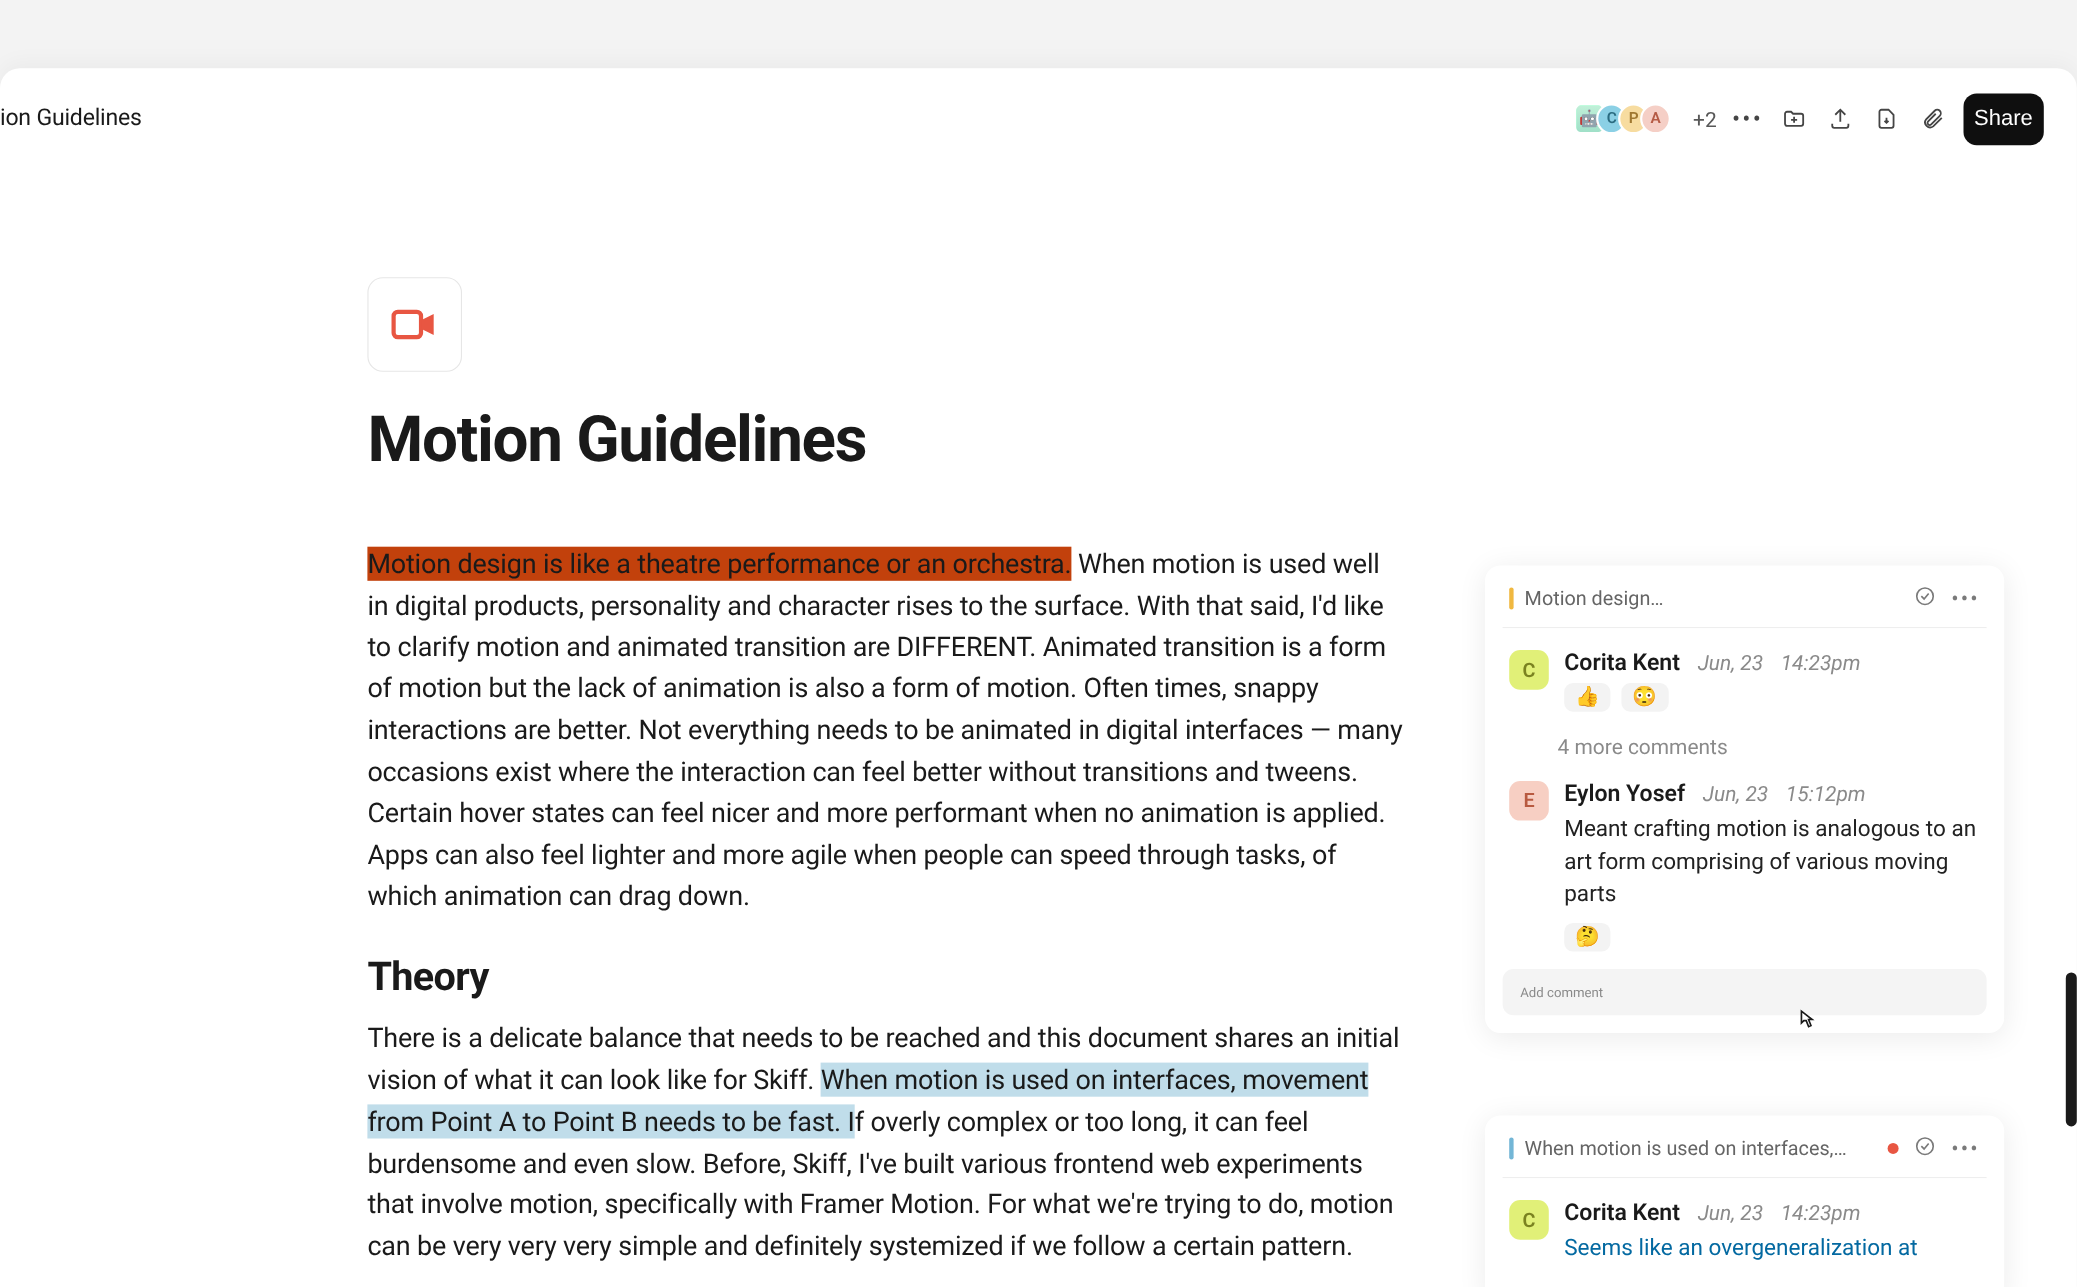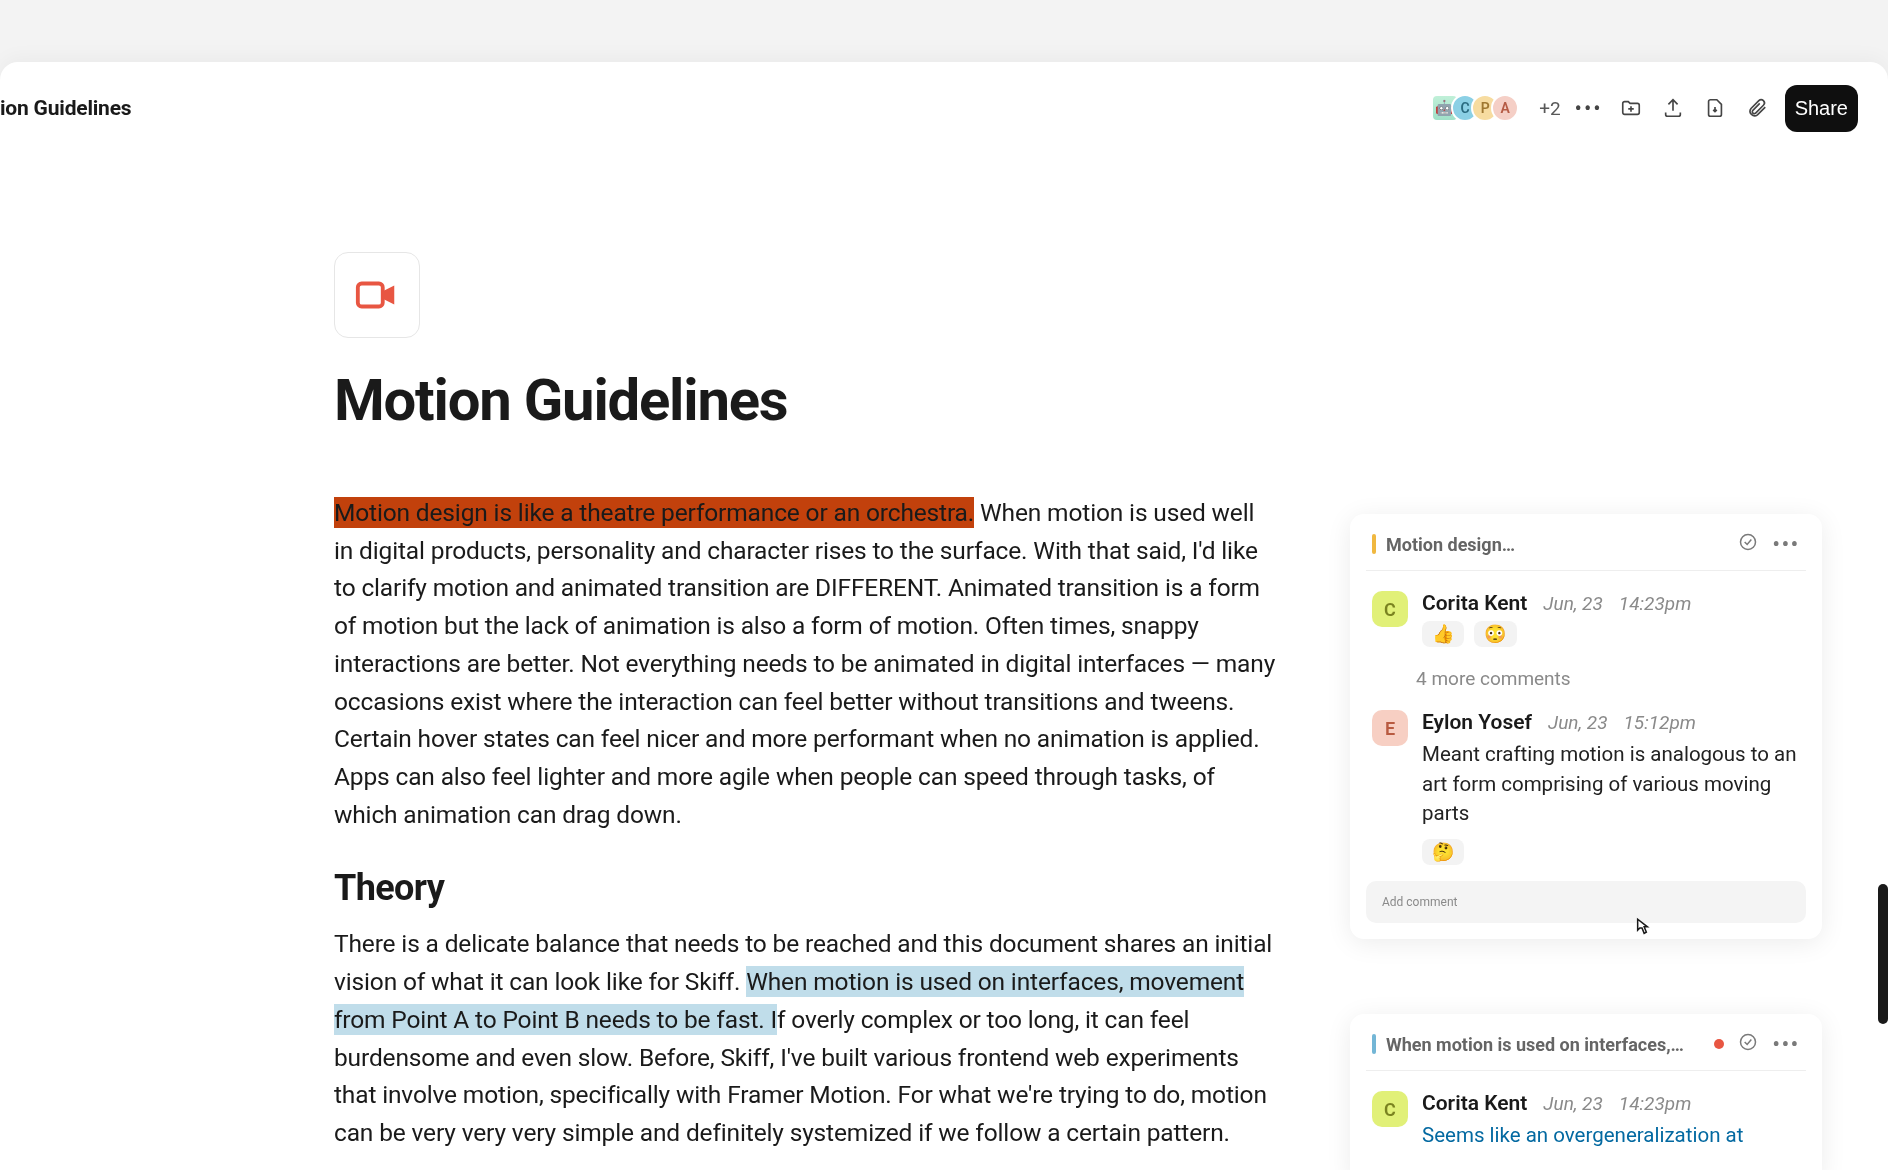--- a/index.html
+++ b/index.html
@@ -31,21 +31,20 @@
     right: 30px;
     height: 56px;
     display: flex;
     align-items: center;
   }
   .doc-title-crumb {
     font-size: 21px;
     letter-spacing: -0.2px;
     color: #1a1a1a;
     padding-left: 0;
-    font-weight: bold;
   }
   .toolbar-right {
     margin-left: auto;
     display: flex;
     align-items: center;
     gap: 14px;
   }
   .avatars {
     display: flex;
     align-items: center;
@@ -159,21 +158,20 @@
   }
   #thread1 { top: 452px; }
   #thread2 { top: 952px; }
   .thread-header {
     display: flex;
     align-items: center;
     gap: 10px;
     padding: 0 6px 14px 6px;
     border-bottom: 1px solid #eee;
     margin-bottom: 16px;
-    font-weight: bold;
   }
   .quote-bar {
     width: 4px;
     height: 20px;
     background: #f0b840;
     border-radius: 2px;
     flex-shrink: 0;
   }
   .quote-bar.blue { background: #73b6d6; }
   .thread-snippet {

